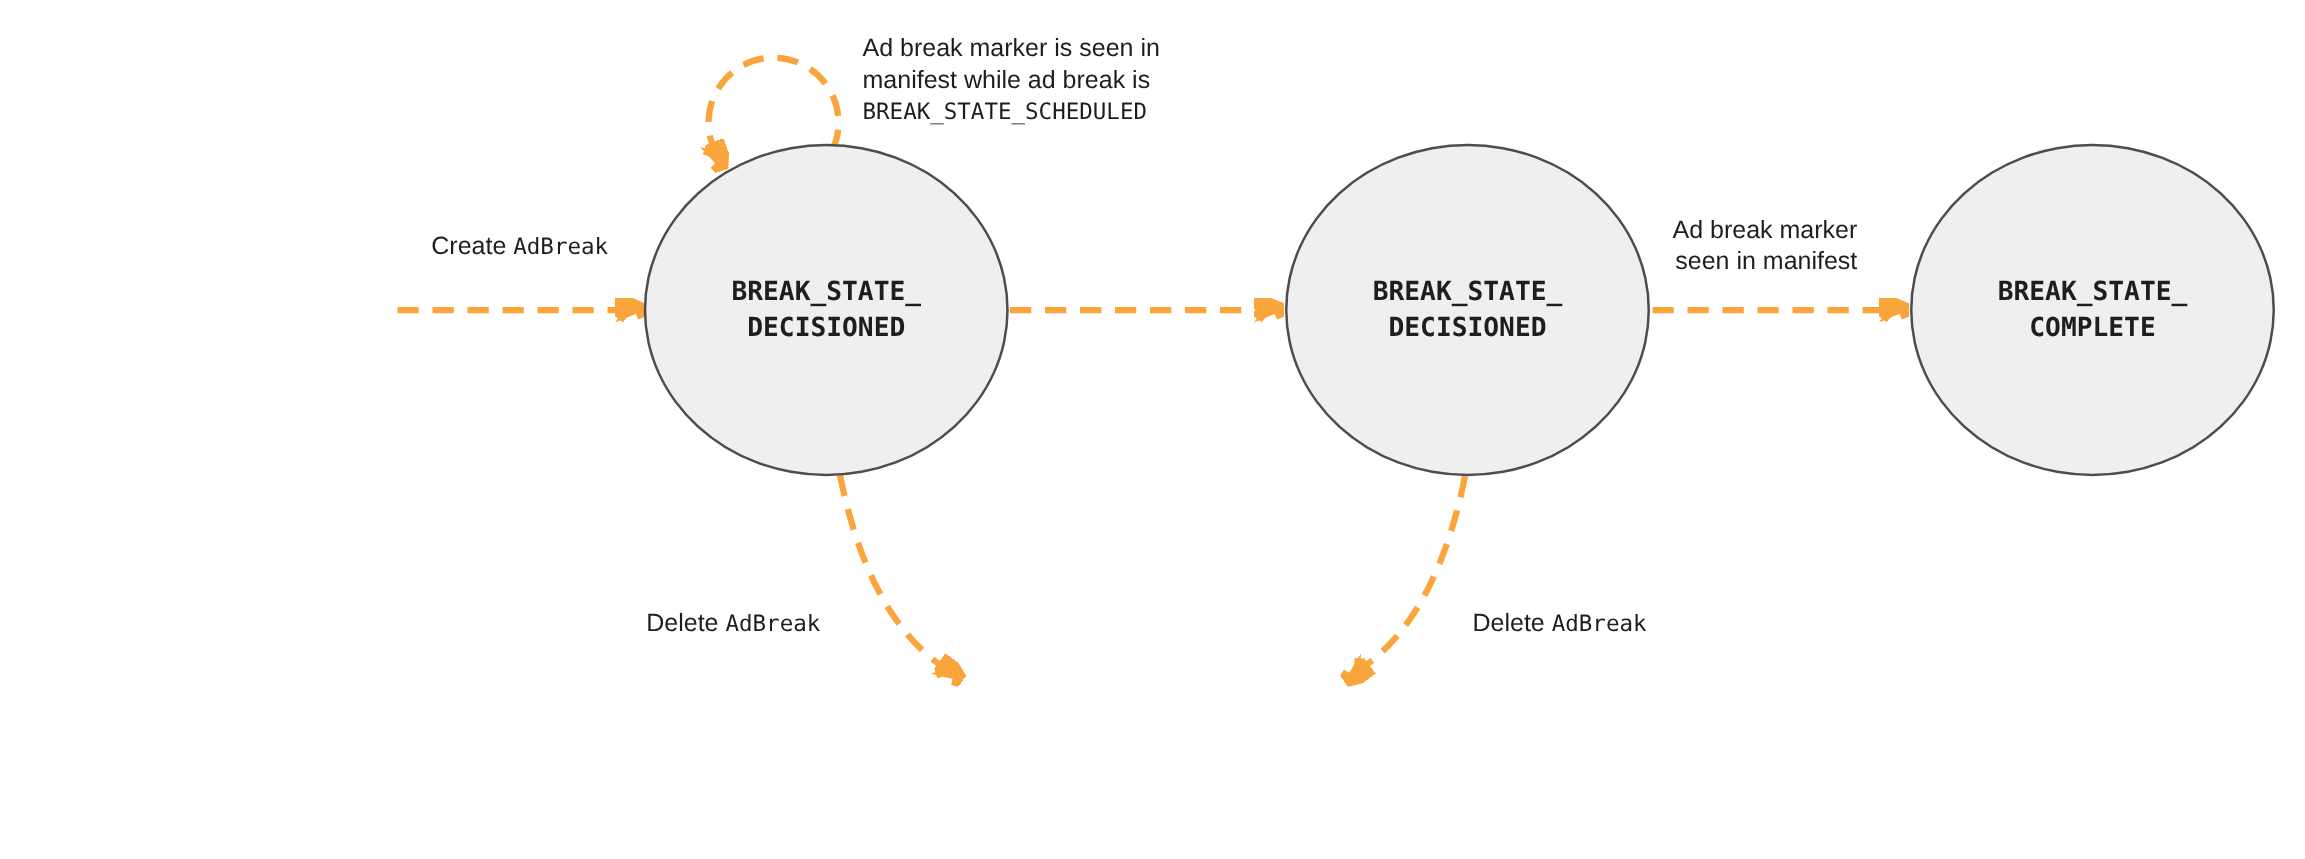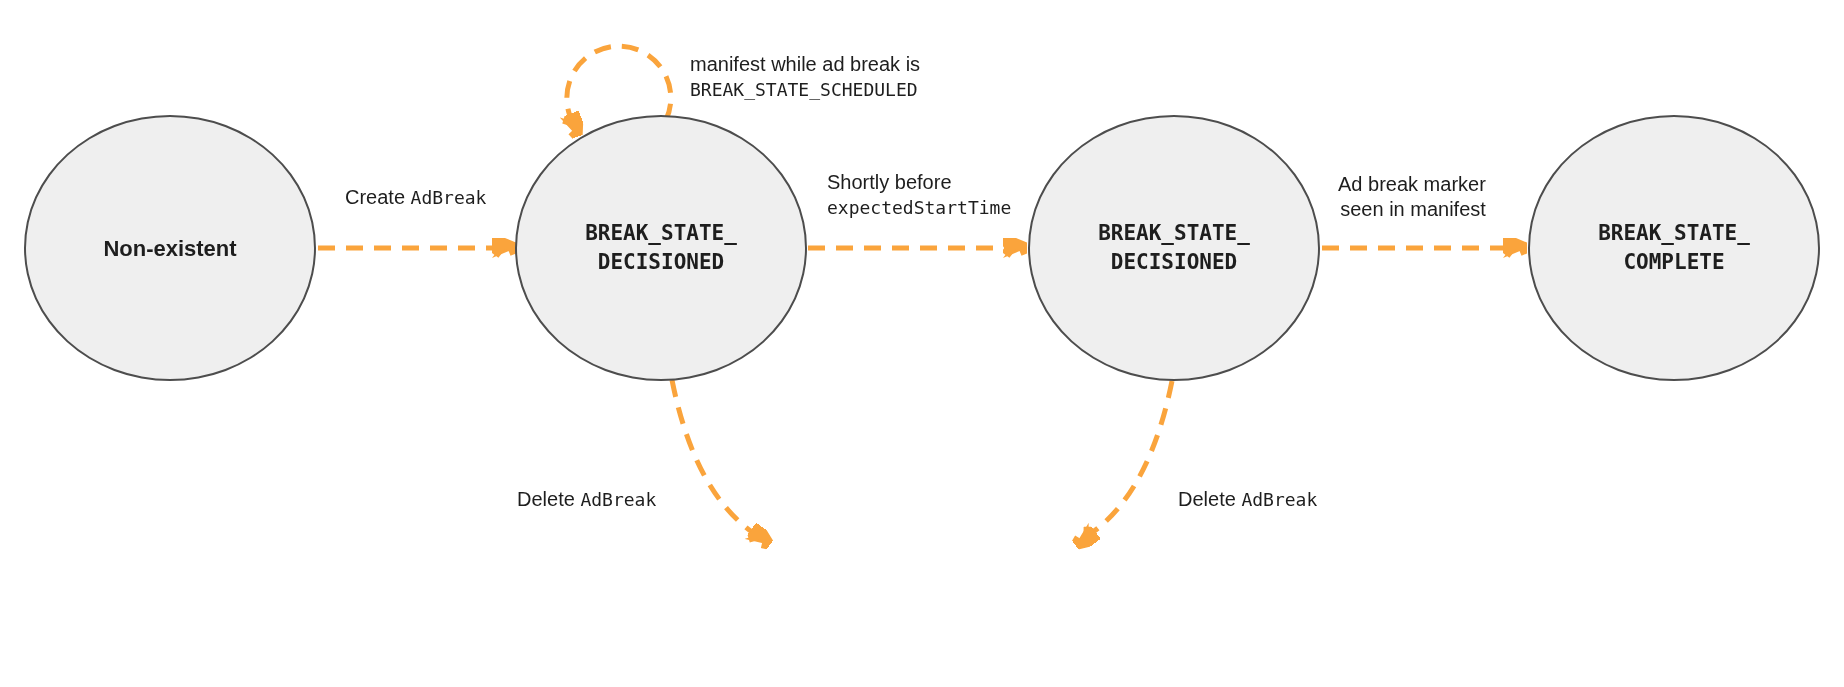--- a/index.html
+++ b/index.html
@@ -72,25 +72,20 @@
       </marker>
     </defs>
     <path d="M 318 248 L 494 248" marker-end="url(#arrow)"></path>
     <path d="M 666 120 A 52 52 0 1 0 570 116" marker-end="url(#arrow)"></path>
     <path d="M 808 248 L 1005 248" marker-end="url(#arrow)"></path>
     <path d="M 1322 248 L 1505 248" marker-end="url(#arrow)"></path>
     <path d="M 672 380 Q 694 490 752 532" marker-end="url(#arrow)"></path>
     <path d="M 1172 381 Q 1150 490 1093 532" marker-end="url(#arrow)"></path>
   </svg>
 
-  <div class="node" style="left:24px;top:115px;width:292px;height:266px;">
-    <div class="node-label">
-      <span>Non-existent</span>
-    </div>
-  </div>
 
   <div class="node" style="left:515px;top:115px;width:292px;height:266px;">
     <div class="node-label mono">
       <span>BREAK_STATE_</span><br>
       <span>DECISIONED</span>
     </div>
   </div>
 
   <div class="node" style="left:1028px;top:115px;width:292px;height:266px;">
     <div class="node-label mono">
@@ -105,29 +100,25 @@
       <span>COMPLETE</span>
     </div>
   </div>
 
 
   <div class="edge-label" style="left:345px;top:185px;">
     <span>Create </span><span class="code">AdBreak</span>
   </div>
 
   <div class="edge-label" style="left:690px;top:27px;">
-    <br>
+    <span>Ad break marker is seen in</span><br>
     <span>manifest while ad break is</span><br>
     <span class="code">BREAK_STATE_SCHEDULED</span>
   </div>
 
-  <div class="edge-label" style="left:827px;top:170px;">
-    <span>Shortly before</span><br>
-    <span class="code">expectedStartTime</span>
-  </div>
 
   <div class="edge-label" style="left:1338px;top:172px;text-align:right;">
     <span>Ad break marker</span><br>
     <span>seen in manifest</span>
   </div>
 
   <div class="edge-label" style="left:517px;top:487px;">
     <span>Delete </span><span class="code">AdBreak</span>
   </div>
 

